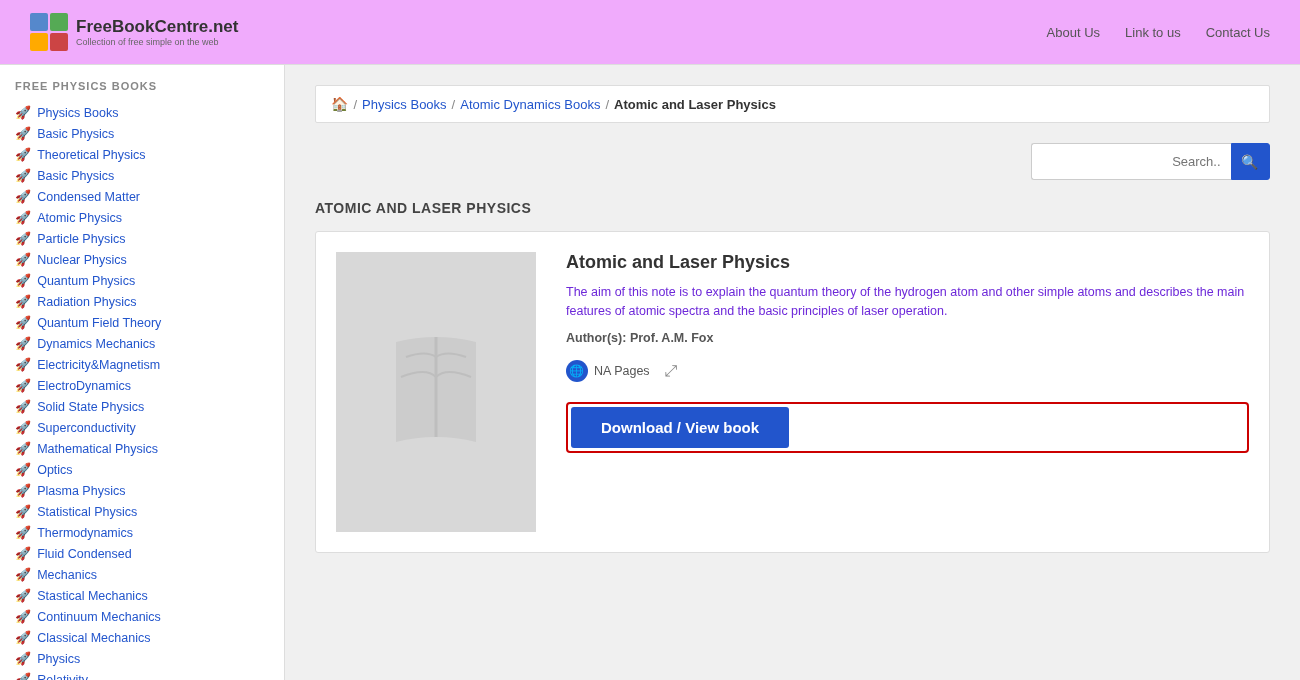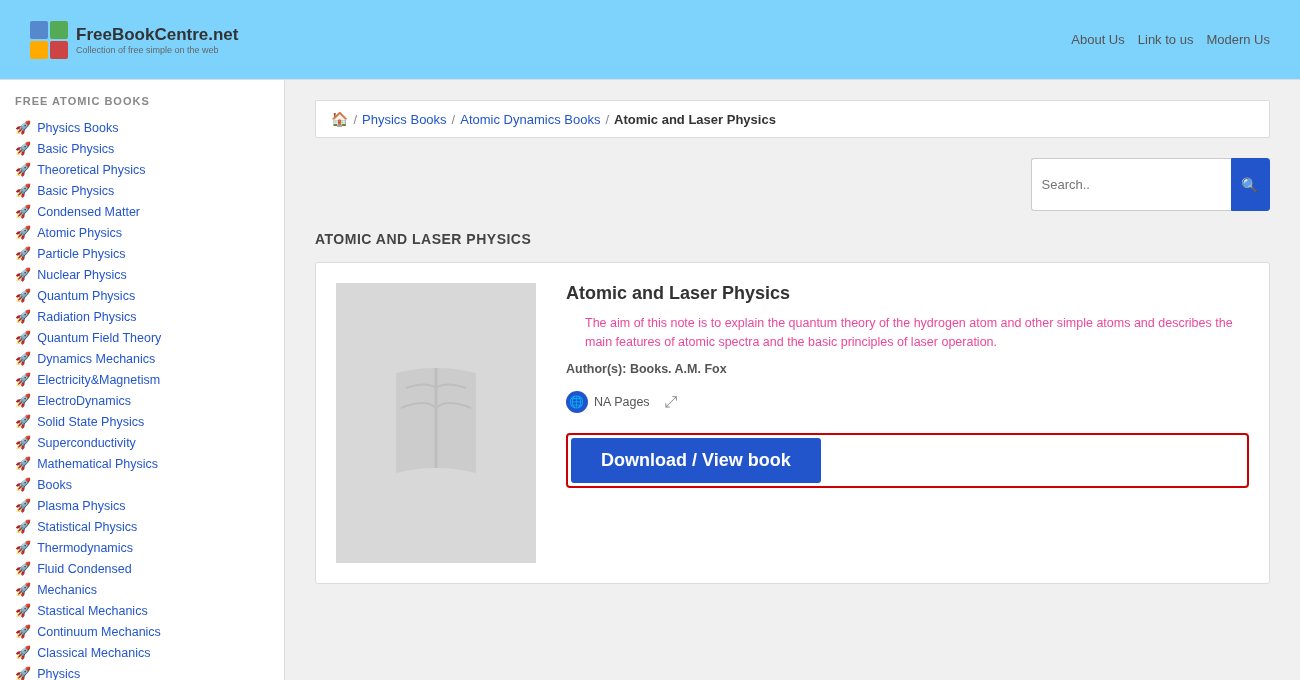--- a/index.html
+++ b/index.html
@@ -1,26 +1,26 @@
 <!DOCTYPE html>
 <html><head>
   <meta charset="utf-8">
   <style>
     * { margin: 0; padding: 0; box-sizing: border-box; }
     body { font-family: Arial, sans-serif; font-size: 13px; background: #f0f0f0; color: #333; width: 1300px; min-height: 680px; overflow-x: hidden; }
 
     
     #header {
-      background: #7dd3fc;
+      background: #f0abfc;
       border-bottom: 1px solid #ddd;
       display: flex;
       align-items: center;
       justify-content: space-between;
       padding: 8px 30px;
-      height: 80px;
+      height: 65px;
     }
     #logo-area {
       display: flex;
       align-items: center;
       gap: 8px;
     }
     #logo-icon-area {
       display: flex;
       flex-direction: column;
       gap: 2px;
@@ -42,21 +42,21 @@
       font-size: 17px;
       font-weight: bold;
       color: #333;
     }
     #site-subtitle {
       font-size: 9px;
       color: #666;
     }
     #nav-links {
       display: flex;
-      gap: 13px;
+      gap: 25px;
     }
     .nav-link {
       color: #555;
       text-decoration: none;
       font-size: 13px;
       cursor: pointer;
     }
 
     
     #layout {
@@ -122,27 +122,28 @@
     .breadcrumb-current { color: #333; font-weight: bold; }
 
     
     #search-area {
       display: flex;
       justify-content: flex-end;
       margin-bottom: 20px;
     }
     #search-input {
       width: 200px;
-      padding: 18px 10px;
+      padding: 10px 10px;
       border: 1px solid #ccc;
       border-right: none;
       border-radius: 3px 0 0 3px;
       font-size: 13px;
       color: #999;
       outline: none;
+      text-align: right;
     }
     #search-button {
       background: #2255cc;
       border: 1px solid #2255cc;
       color: #fff;
       padding: 6px 10px;
       cursor: pointer;
       border-radius: 0 3px 3px 0;
       font-size: 14px;
     }
@@ -183,23 +184,22 @@
       flex-direction: column;
       gap: 10px;
     }
     #book-title-text {
       font-size: 18px;
       font-weight: bold;
       color: #333;
     }
     #book-description {
       font-size: 12.5px;
-      color: #ec4899;
+      color: #6d28d9;
       line-height: 1.5;
-      margin-left: 19px;
     }
     #book-author {
       font-size: 12.5px;
       color: #555;
     }
     #book-author span {
       font-weight: bold;
     }
     #book-meta {
       display: flex;
@@ -235,21 +235,21 @@
       border: 2px solid #cc0000;
       border-radius: 4px;
       display: inline-block;
       padding: 3px;
     }
     #download-btn {
       background: #2255cc;
       color: #fff;
       border: none;
       padding: 12px 30px;
-      font-size: 18px;
+      font-size: 15px;
       font-weight: bold;
       cursor: pointer;
       border-radius: 3px;
     }
   </style>
 </head>
 <body>
 
 <div id="header">
   <div id="logo-area">
@@ -264,28 +264,28 @@
       </div>
     </div>
     <div id="logo-text-area">
       <span id="site-title">FreeBookCentre.net</span>
       <span id="site-subtitle">Collection of free simple on the web</span>
     </div>
   </div>
   <div id="nav-links">
     <a class="nav-link">About Us</a>
     <a class="nav-link">Link to us</a>
-    <a class="nav-link">Modern Us</a>
+    <a class="nav-link">Contact Us</a>
   </div>
 </div>
 
 <div id="layout">
 
   <div id="sidebar">
-    <div id="sidebar-title">FREE ATOMIC BOOKS</div>
+    <div id="sidebar-title">FREE PHYSICS BOOKS</div>
     <div id="sidebar-items">
         <div class="sidebar-item">
           <span class="sidebar-rocket">🚀</span>
           <span>Physics Books</span>
         </div>
         <div class="sidebar-item">
           <span class="sidebar-rocket">🚀</span>
           <span>Basic Physics</span>
         </div>
         <div class="sidebar-item">
@@ -343,21 +343,21 @@
         <div class="sidebar-item">
           <span class="sidebar-rocket">🚀</span>
           <span>Superconductivity</span>
         </div>
         <div class="sidebar-item">
           <span class="sidebar-rocket">🚀</span>
           <span>Mathematical Physics</span>
         </div>
         <div class="sidebar-item">
           <span class="sidebar-rocket">🚀</span>
-          <span>Books</span>
+          <span>Optics</span>
         </div>
         <div class="sidebar-item">
           <span class="sidebar-rocket">🚀</span>
           <span>Plasma Physics</span>
         </div>
         <div class="sidebar-item">
           <span class="sidebar-rocket">🚀</span>
           <span>Statistical Physics</span>
         </div>
         <div class="sidebar-item">
@@ -423,21 +423,21 @@
           <path d="M60 35 Q70 28 90 35" stroke="#999" stroke-width="2" fill="none"></path>
           <path d="M25 55 Q50 45 60 55" stroke="#999" stroke-width="2" fill="none"></path>
           <path d="M60 55 Q70 45 95 55" stroke="#999" stroke-width="2" fill="none"></path>
         </svg>
       </div>
       <div id="book-details">
         <div id="book-title-text">Atomic and Laser Physics</div>
         <div id="book-description">The aim of this note is to explain the quantum theory of the hydrogen atom and other simple atoms and describes the main features of atomic spectra and the basic principles of laser operation.</div>
         <div id="book-author">
           <span>Author(s):</span>
-          <span>Books. A.M. Fox</span>
+          <span>Prof. A.M. Fox</span>
         </div>
         <div id="book-meta">
           <div id="pages-badge">
             <div class="globe-icon">🌐</div>
             <span>NA Pages</span>
           </div>
           <div class="share-icon">⤢</div>
         </div>
         <div id="download-btn-wrapper">
           <button id="download-btn">Download / View book</button>

